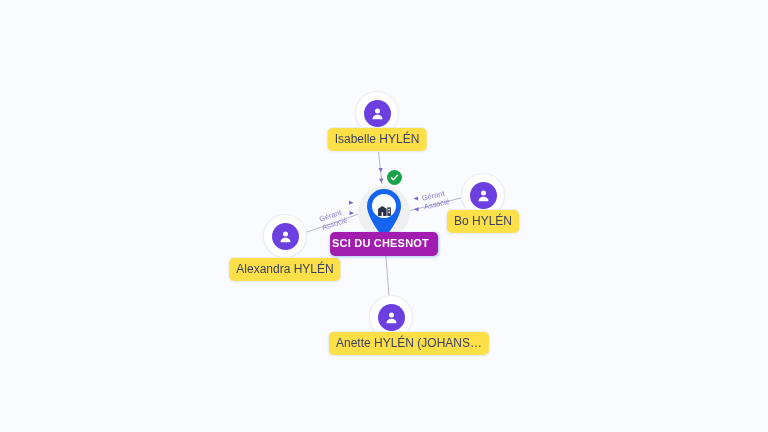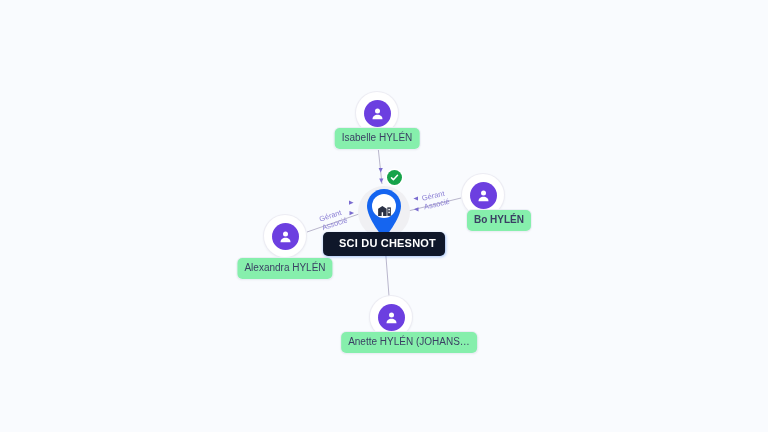--- a/index.html
+++ b/index.html
@@ -59,23 +59,23 @@
     display: flex;
     align-items: center;
     justify-content: center;
   }
   .avatar-circle svg { display: block; }
 
   .node-label {
     position: absolute;
     transform: translateX(-50%);
     white-space: nowrap;
-    background: #86efac;
+    background: #fde047;
     color: #3a3f63;
-    font-size: 10px;
+    font-size: 12px;
     line-height: 1;
     padding: 5px 7px 6px 7px;
     border-radius: 5px;
     box-shadow: 0 0 0 1px #eceef5, 0 1px 2px rgba(40,40,80,0.10);
     text-align: center;
   }
 
   
   .company-node {
     position: absolute;
@@ -119,27 +119,27 @@
     background: #16a34a;
     box-shadow: 0 0 0 1.5px #ffffff;
     display: flex;
     align-items: center;
     justify-content: center;
   }
   .company-label {
     position: absolute;
     transform: translateX(-50%);
     white-space: nowrap;
-    background: #0f172a;
+    background: #a21caf;
     color: #ffffff;
     font-size: 11px;
     font-weight: bold;
     letter-spacing: 0.2px;
     line-height: 1;
-    padding: 6px 9px 7px 16px;
+    padding: 6px 9px 7px 2px;
     border-radius: 5px;
     box-shadow: 0 1px 3px rgba(21,101,240,0.35);
   }
 
   
   .edge-label {
     position: absolute;
     color: #8b7fd4;
     font-size: 7.5px;
     line-height: 1.25;
@@ -209,21 +209,21 @@
 
   <div class="person-node" style="left:483px; top:195px;">
     <div class="avatar-disc">
       <div class="avatar-circle">
         <svg width="15" height="15" viewBox="0 0 24 24" fill="#ffffff">
           <circle cx="12" cy="8" r="4"></circle>
           <path d="M4 21c0-4.4 3.6-7 8-7s8 2.6 8 7z"></path>
         </svg>
       </div>
     </div>
-    <div class="node-label" style="left:16px; top:15px;font-weight:bold;">Bo HYLÉN</div>
+    <div class="node-label" style="left:0px; top:15px;">Bo HYLÉN</div>
   </div>
 
   <div class="person-node" style="left:285px; top:236px;">
     <div class="avatar-disc">
       <div class="avatar-circle">
         <svg width="15" height="15" viewBox="0 0 24 24" fill="#ffffff">
           <circle cx="12" cy="8" r="4"></circle>
           <path d="M4 21c0-4.4 3.6-7 8-7s8 2.6 8 7z"></path>
         </svg>
       </div>

